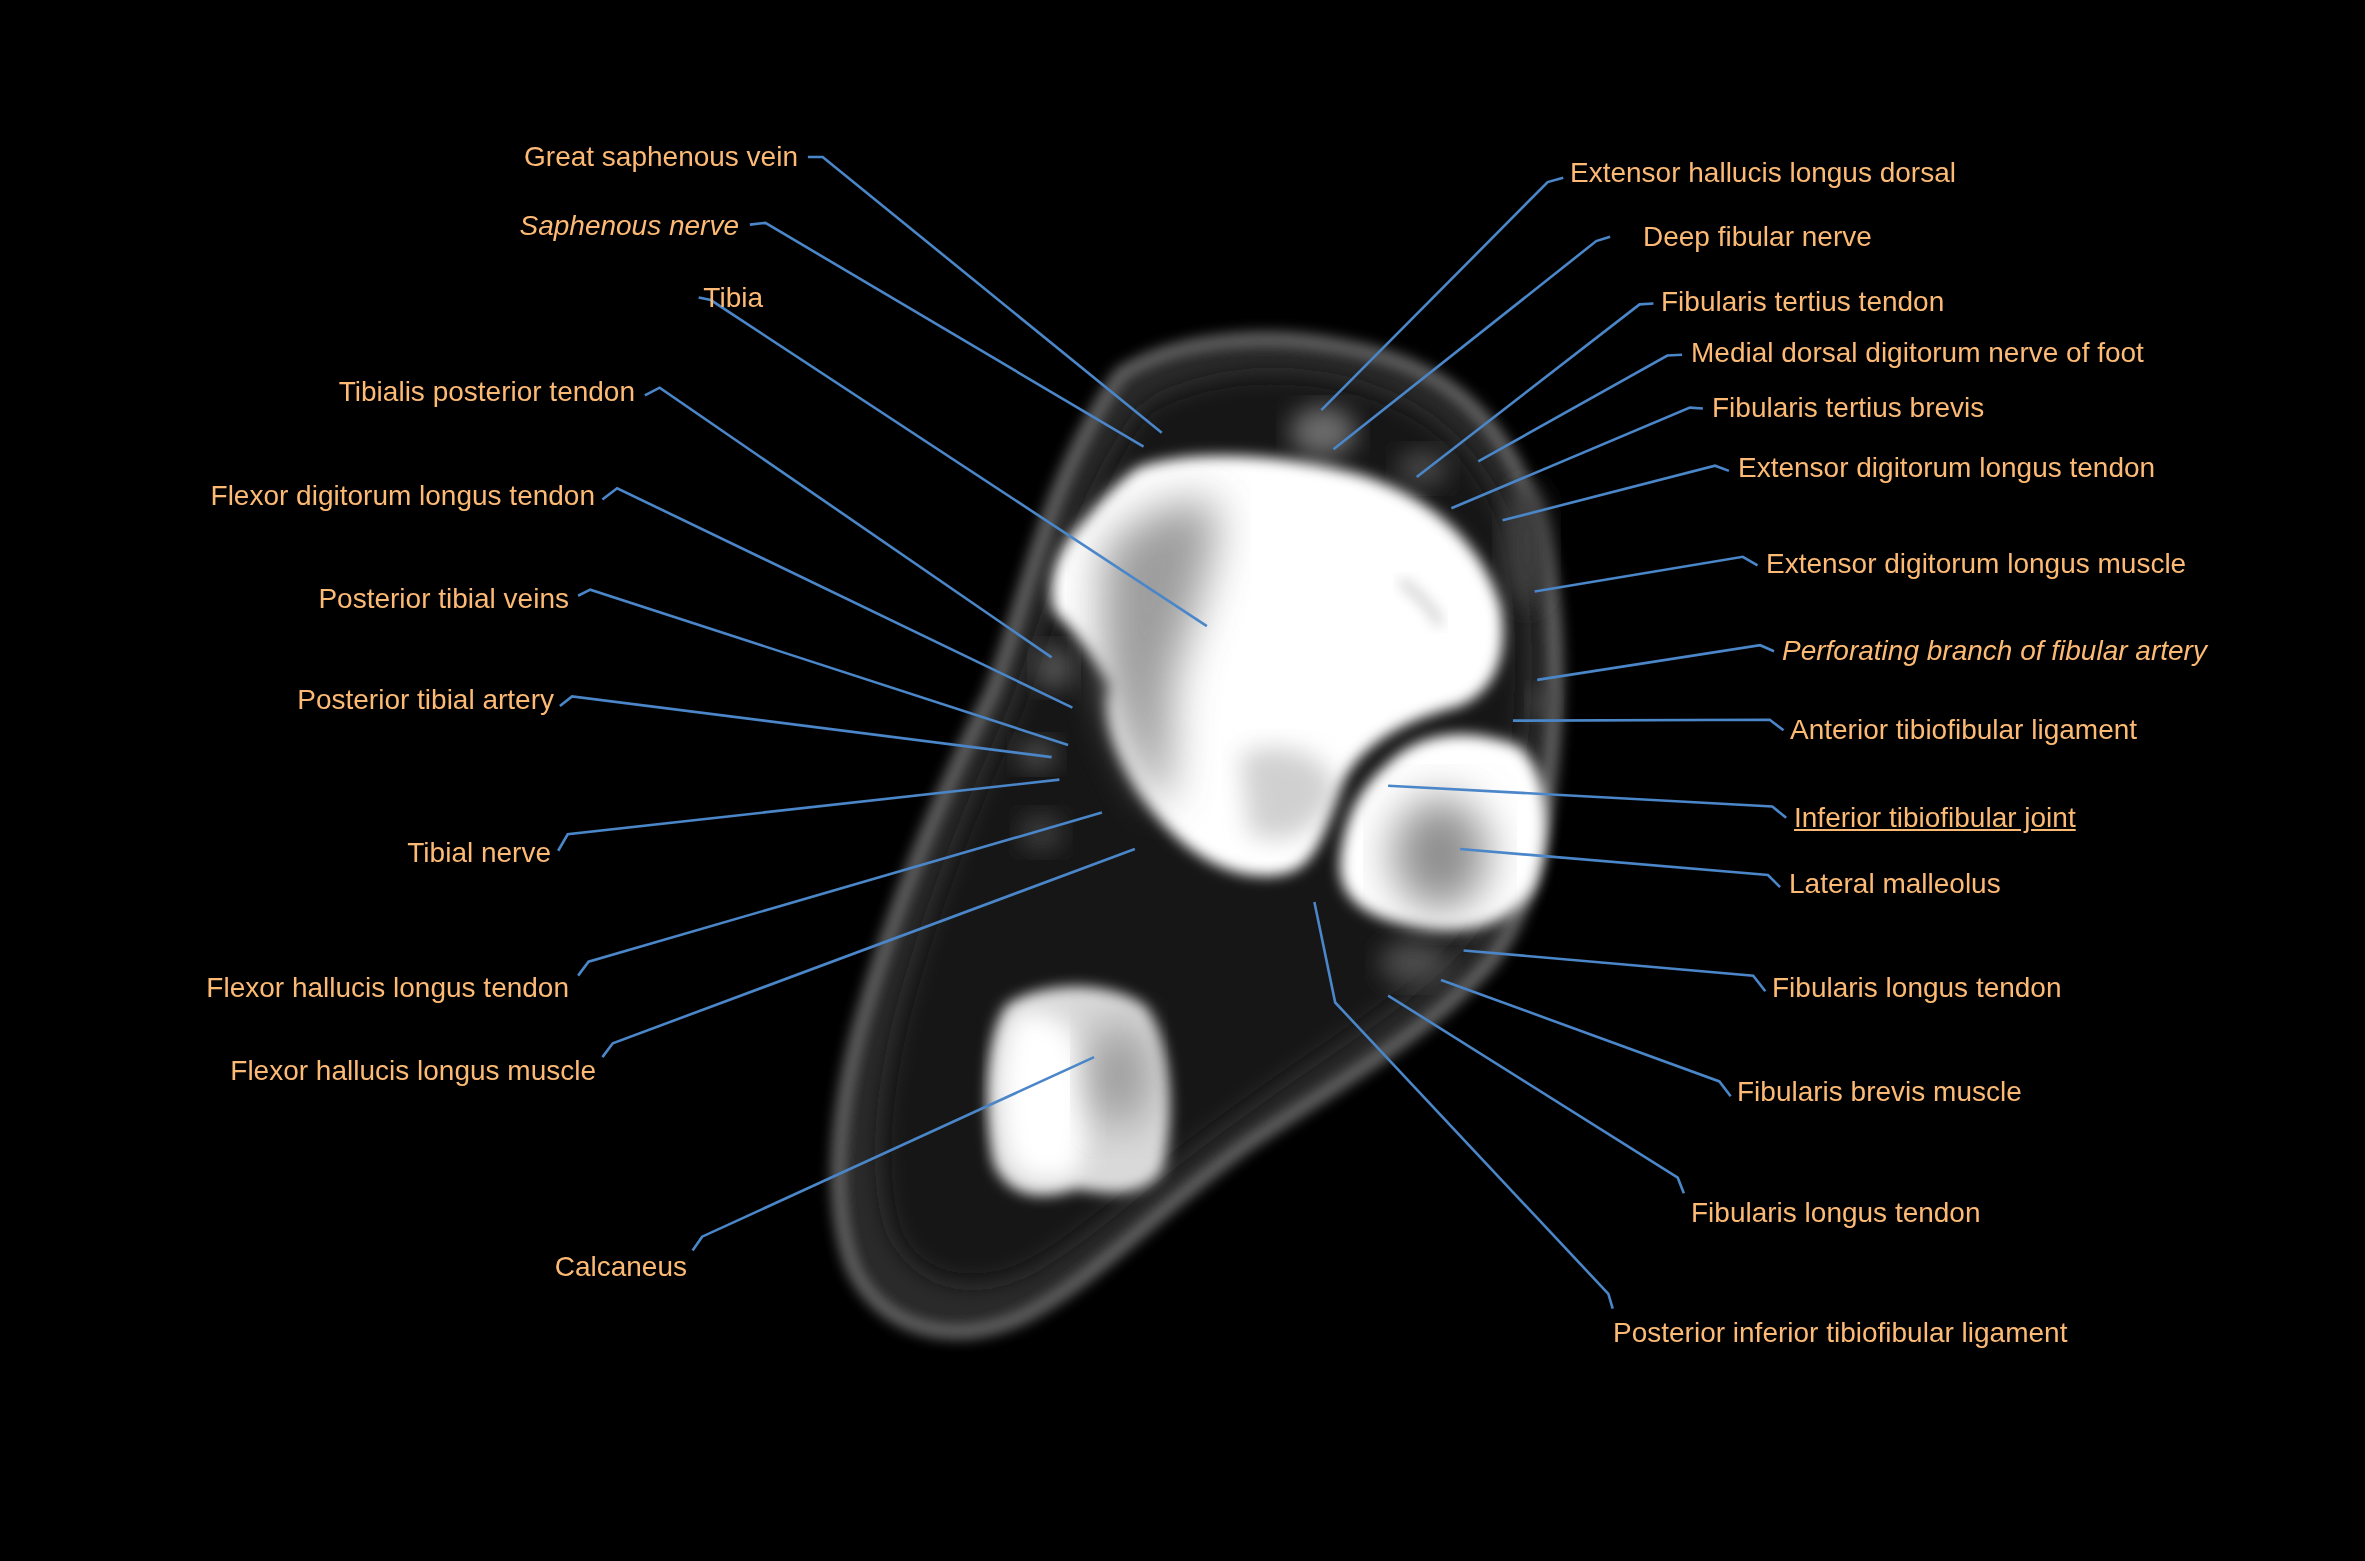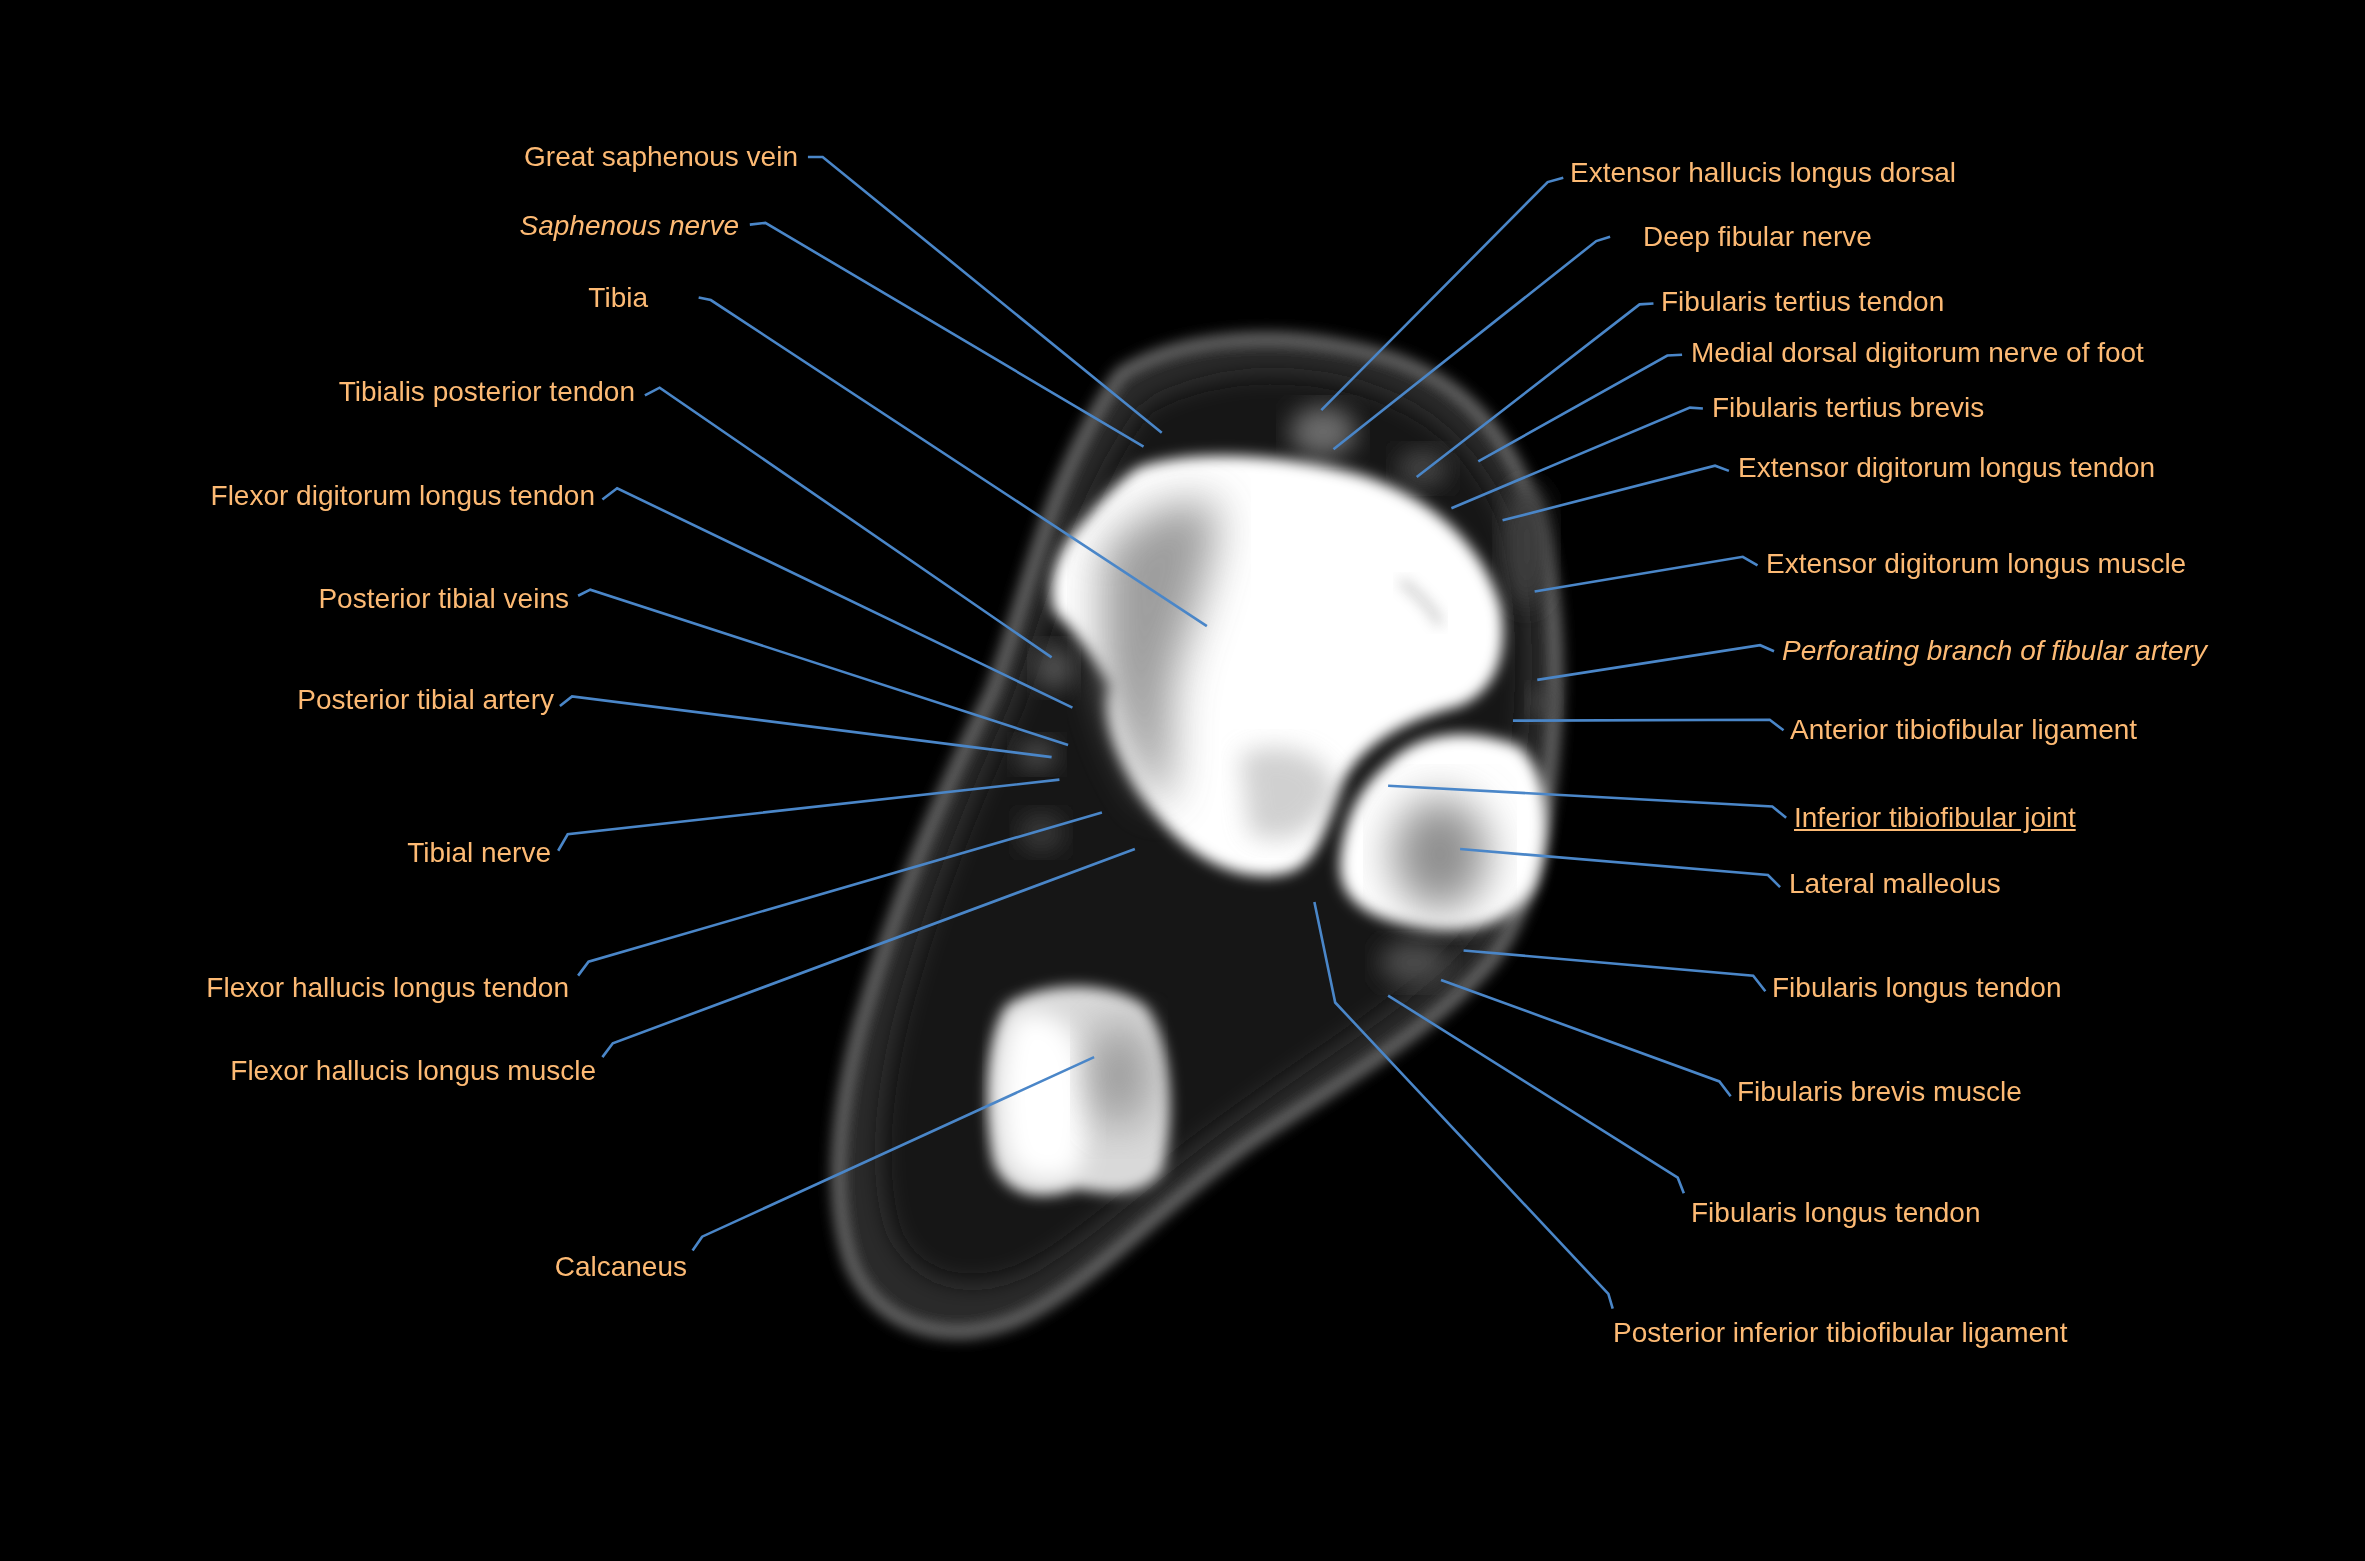--- a/index.html
+++ b/index.html
@@ -83,21 +83,21 @@
         <polyline points="2035,1143 2021,1125 1687,1096" fill="none" stroke="#4a86c8" stroke-width="3"></polyline>
         <polyline points="1995,1264 1982,1247 1661,1130" fill="none" stroke="#4a86c8" stroke-width="3"></polyline>
         <polyline points="1941,1376 1934,1358 1600,1148" fill="none" stroke="#4a86c8" stroke-width="3"></polyline>
         <polyline points="1859,1509 1854,1492 1539,1156 1515,1040" fill="none" stroke="#4a86c8" stroke-width="3"></polyline>
       </g>
   </svg>
 
   <div id="labels-layer">
       <div class="label left" style="top: 157px; right: 1568px;">Great saphenous vein</div>
       <div class="label left" style="top: 226px; right: 1627px; font-style: italic;">Saphenous nerve</div>
-      <div class="label left" style="top: 298px; right: 1718px;">Tibia</div>
+      <div class="label left" style="top: 298px; right: 1603px;">Tibia</div>
       <div class="label left" style="top: 392px; right: 1731px;">Tibialis posterior tendon</div>
       <div class="label left" style="top: 496px; right: 1771px;">Flexor digitorum longus tendon</div>
       <div class="label left" style="top: 599px; right: 1797px;">Posterior tibial veins</div>
       <div class="label left" style="top: 700px; right: 1812px;">Posterior tibial artery</div>
       <div class="label left" style="top: 853px; right: 1815px;">Tibial nerve</div>
       <div class="label left" style="top: 988px; right: 1797px;">Flexor hallucis longus tendon</div>
       <div class="label left" style="top: 1071px; right: 1770px; margin-left: 18px;">Flexor hallucis longus muscle</div>
       <div class="label left" style="top: 1267px; right: 1679px;">Calcaneus</div>
       <div class="label right" style="top: 173px; left: 1570px;">Extensor hallucis longus dorsal</div>
       <div class="label right" style="top: 237px; left: 1619px; margin-left: 24px;">Deep fibular nerve</div>

